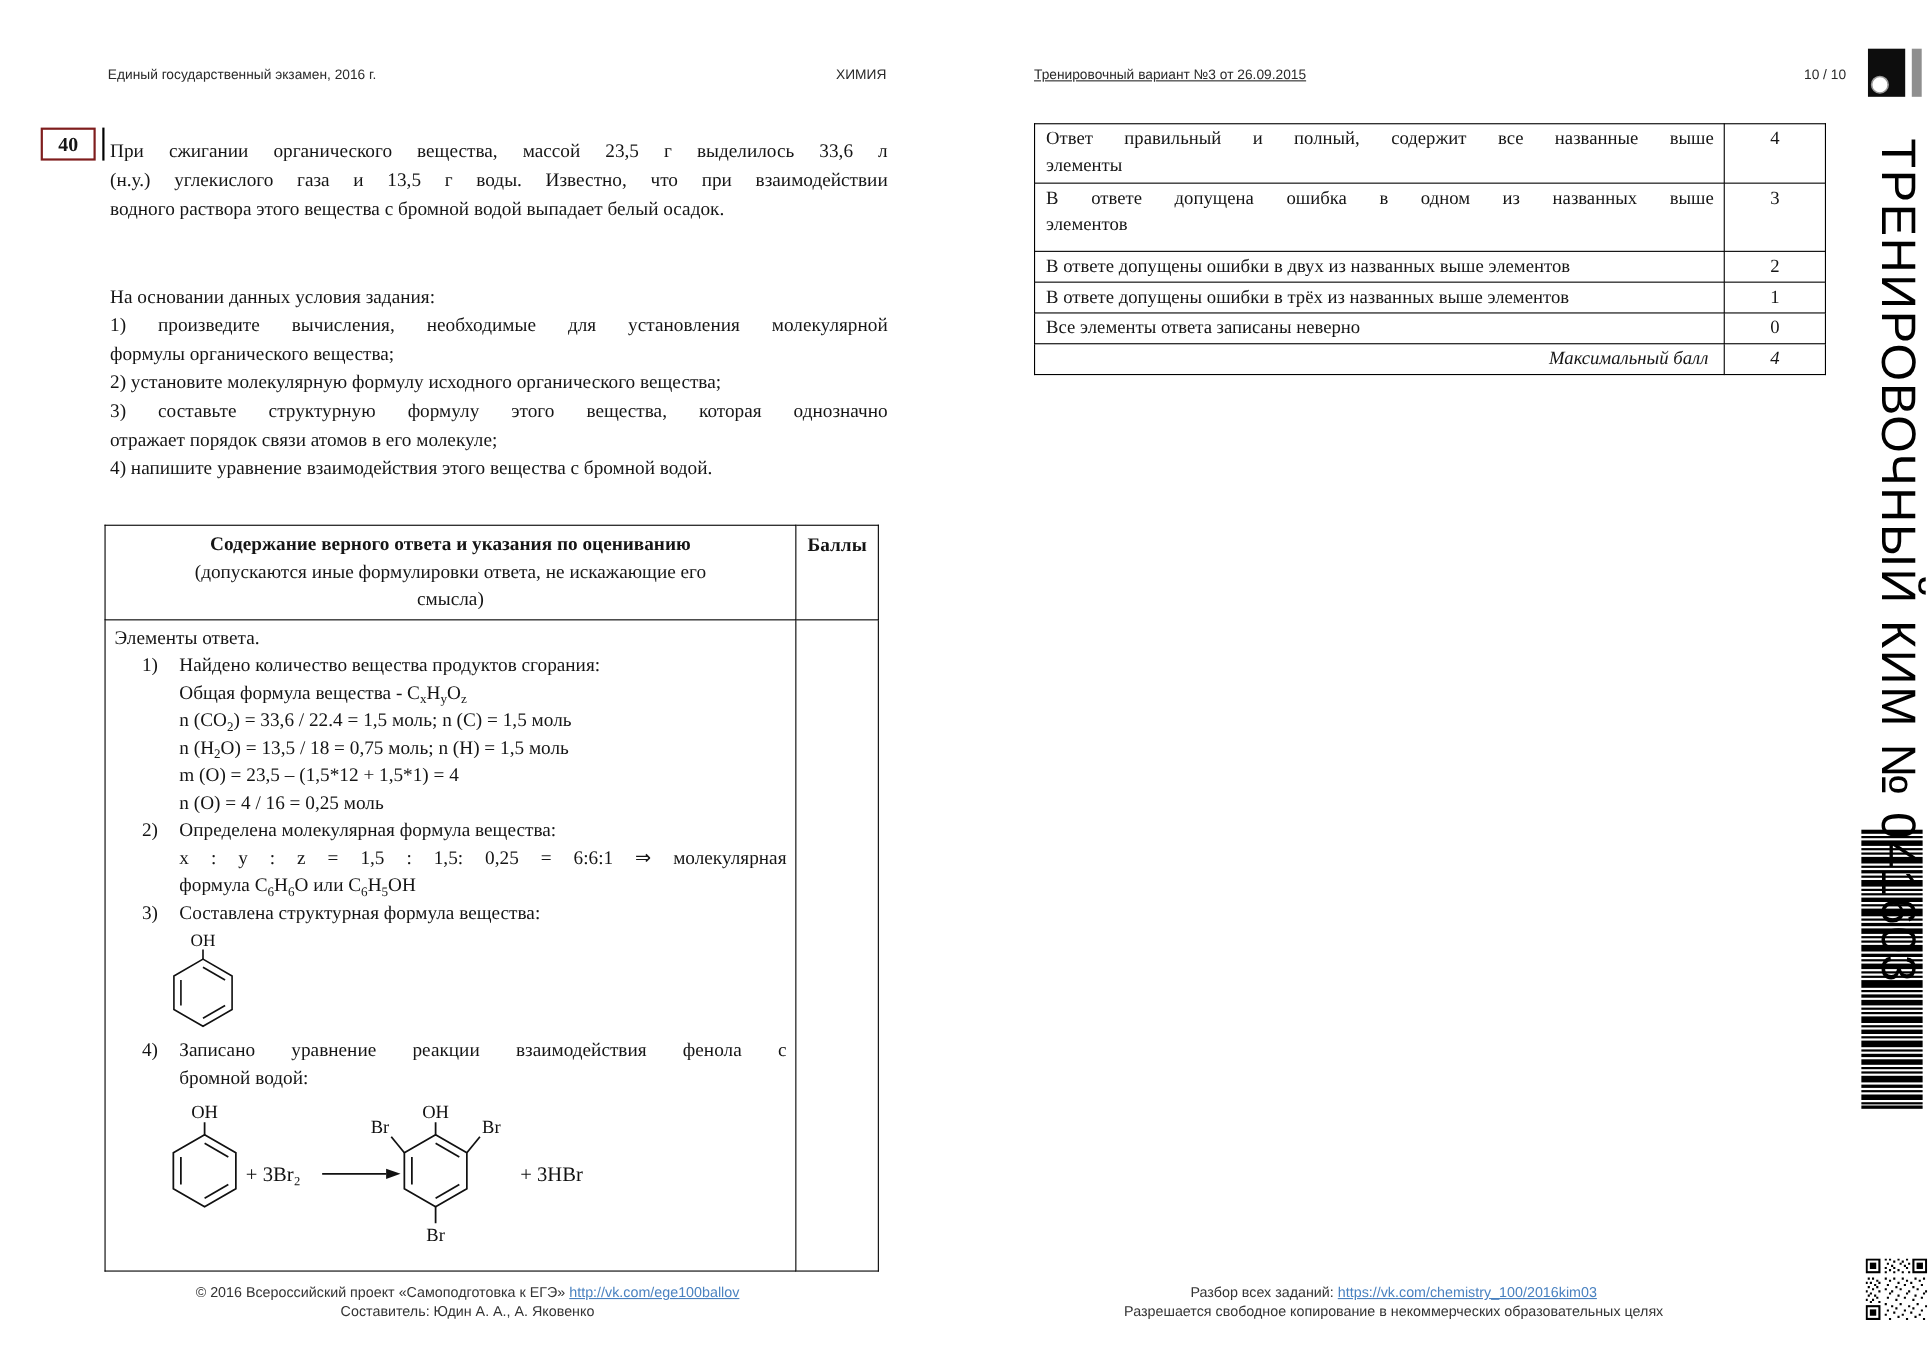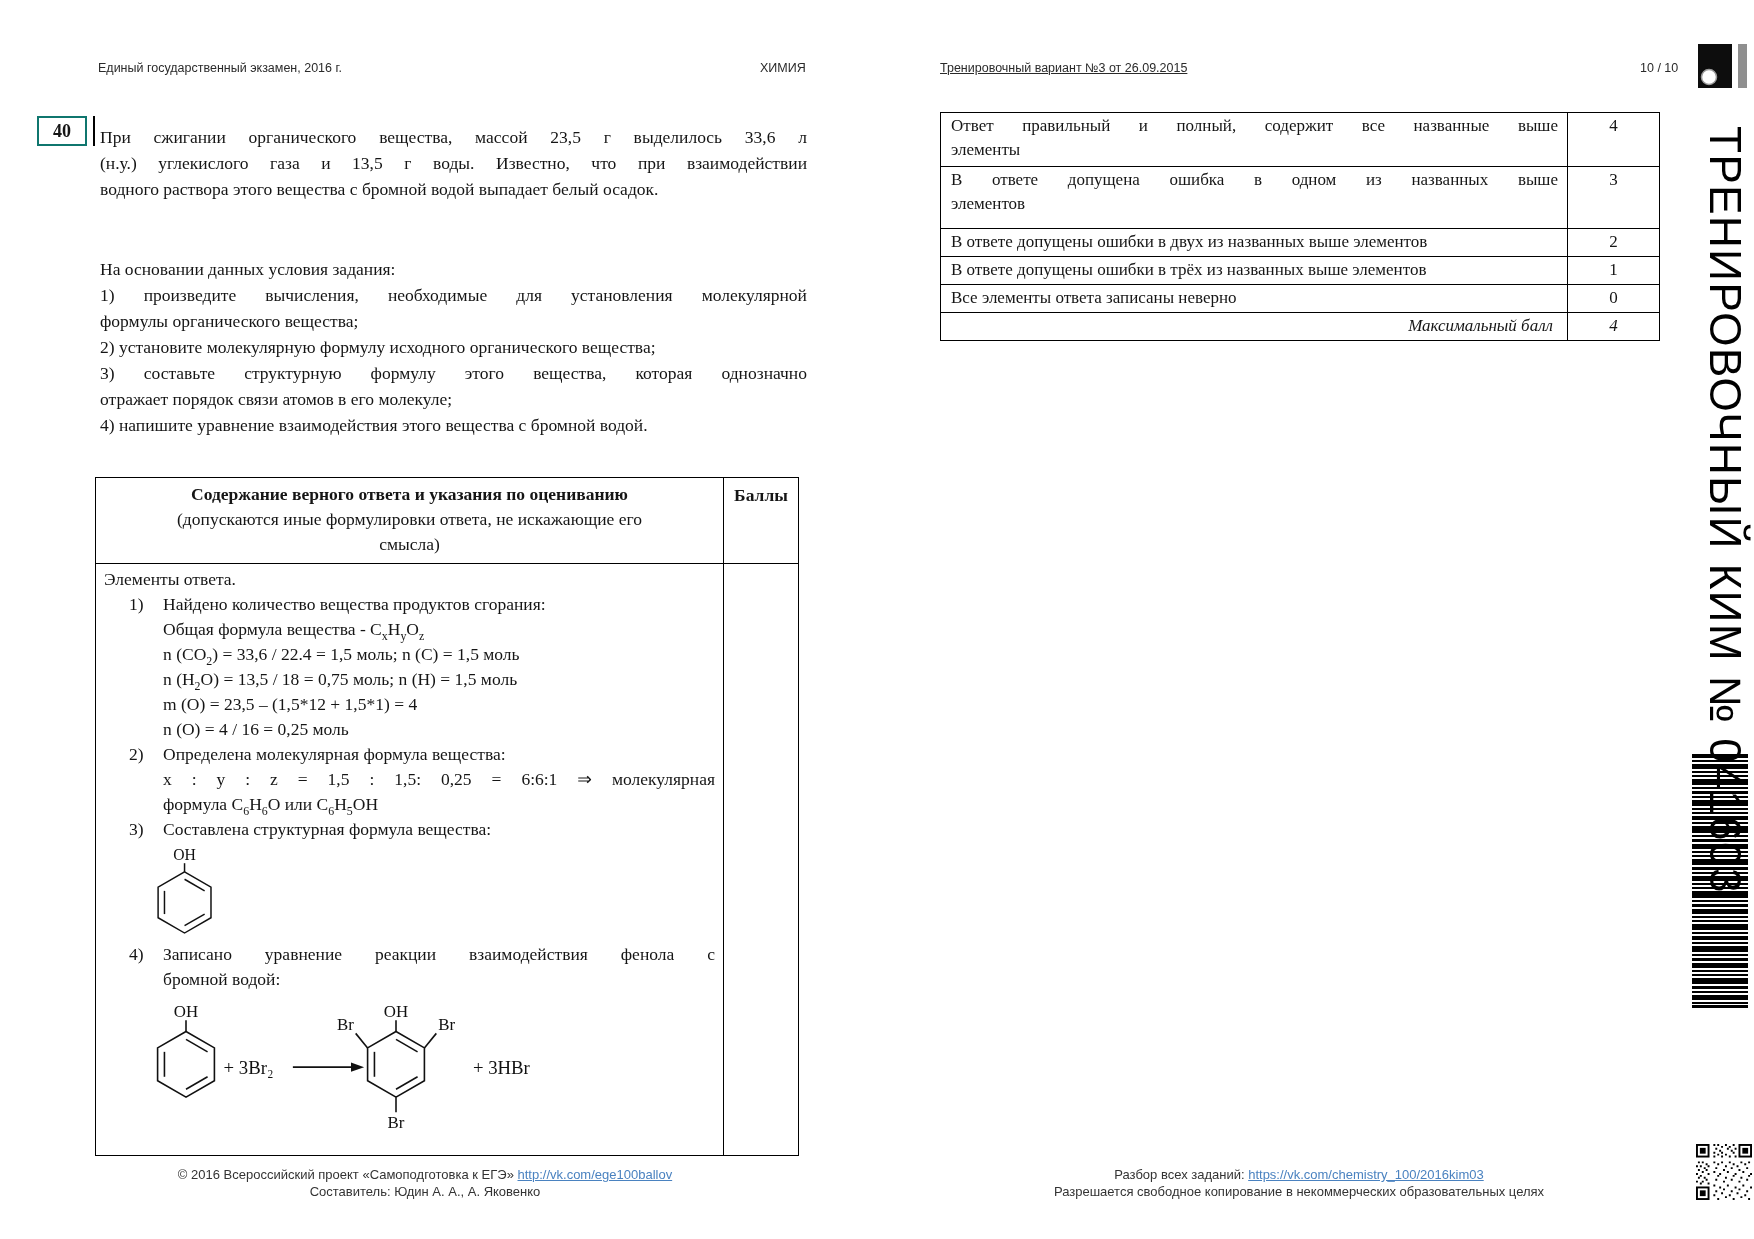--- a/index.html
+++ b/index.html
@@ -12,21 +12,21 @@
 
   
   .hdr{font-size:12.5px;color:#2a2a2a;top:61px;}
   .h-exam{left:98px;}
   .h-subj{left:760px;}
   .h-var{left:940px;text-decoration:underline;}
   .h-page{left:1600px;margin-left:40px;}
   .logo{left:1698px;top:44px;}
 
   
-  .box40{left:37px;top:116px;width:46px;height:26px;border:2px solid #0f766e;
+  .box40{left:37px;top:116px;width:46px;height:26px;border:2px solid #7f1d1d;
          font-size:18px;font-weight:bold;text-align:center;line-height:26px;}
   .box40-tail{left:93px;top:116px;width:2px;height:30px;background:#000;}
   .task{left:100px;top:124px;width:707px;font-size:17.5px;line-height:26px;}
   .task div{text-align:justify;}
   .jlast{text-align:justify;text-align-last:justify;}
   .task .intro{margin-top:54px;}
 
   
   table{border-collapse:collapse;table-layout:fixed;padding-left:40px;}
   .ans{left:95px;top:477px;width:704px;}
@@ -58,21 +58,21 @@
   .kim{left:1750px;top:126px;transform:rotate(90deg);transform-origin:0 0;
        font-family:"Liberation Sans",sans-serif;font-size:44px;letter-spacing:1.5px;
        white-space:nowrap;color:#000;}
   .barcode{left:1692px;top:754px;}
   .qr{left:1696px;top:1144px;}
 
   
   .foot{top:1166px;font-family:"Liberation Sans",sans-serif;font-size:13px;
         line-height:17px;color:#333;text-align:center;}
   .f-left{left:95px;width:660px;}
-  .f-right{left:1004px;width:590px;}
+  .f-right{left:972px;width:590px;}
   a.link{color:var(--link,#4a82c0);text-decoration:underline;cursor:pointer;}
 </style>
 </head>
 <body>
 
 <div>
 
   <div class="abs hdr sans h-exam">Единый государственный экзамен, 2016 г.</div>
   <div class="abs hdr sans h-subj">ХИМИЯ</div>
   <div class="abs hdr sans h-var">Тренировочный вариант №3 от 26.09.2015</div>

